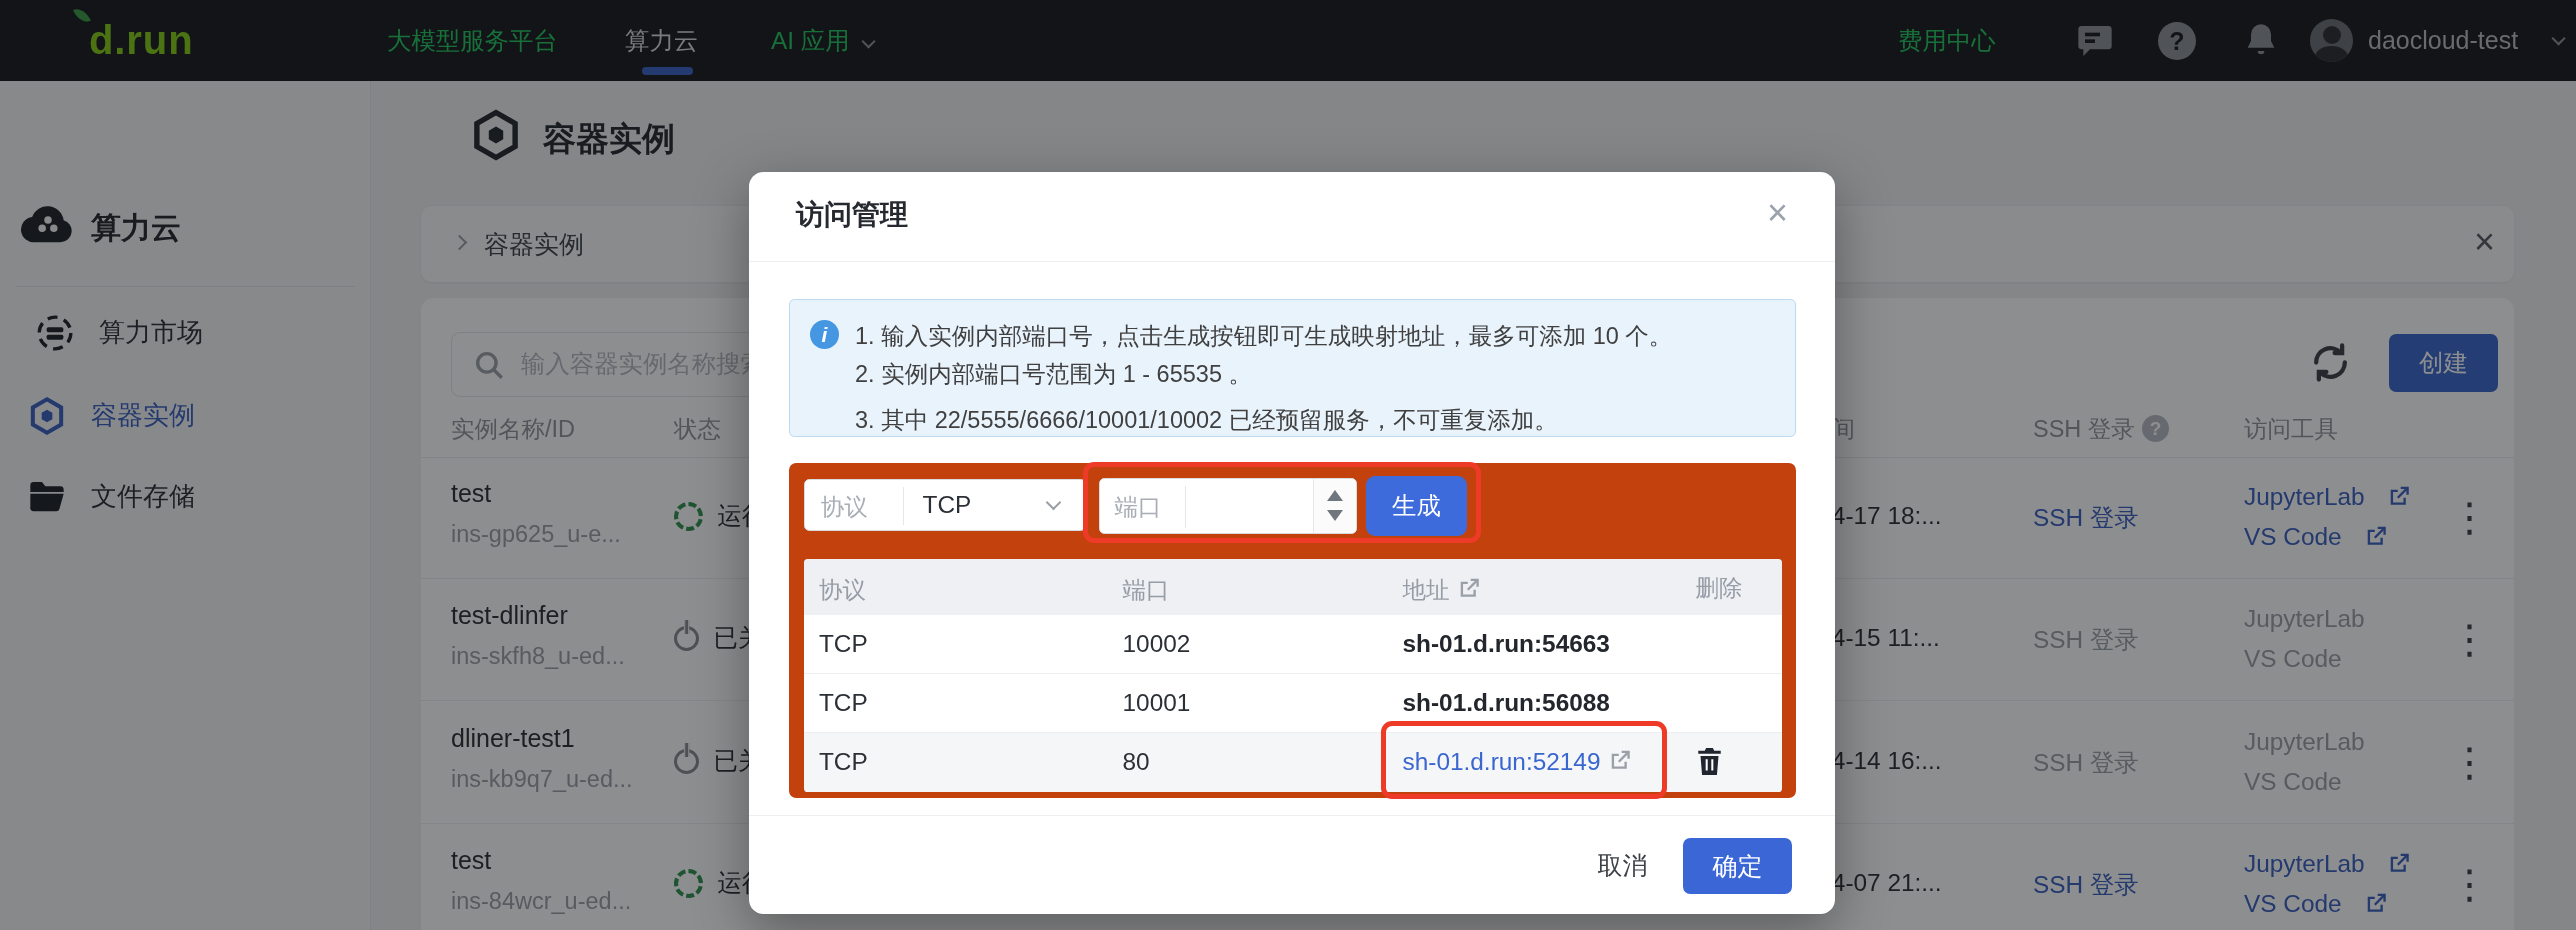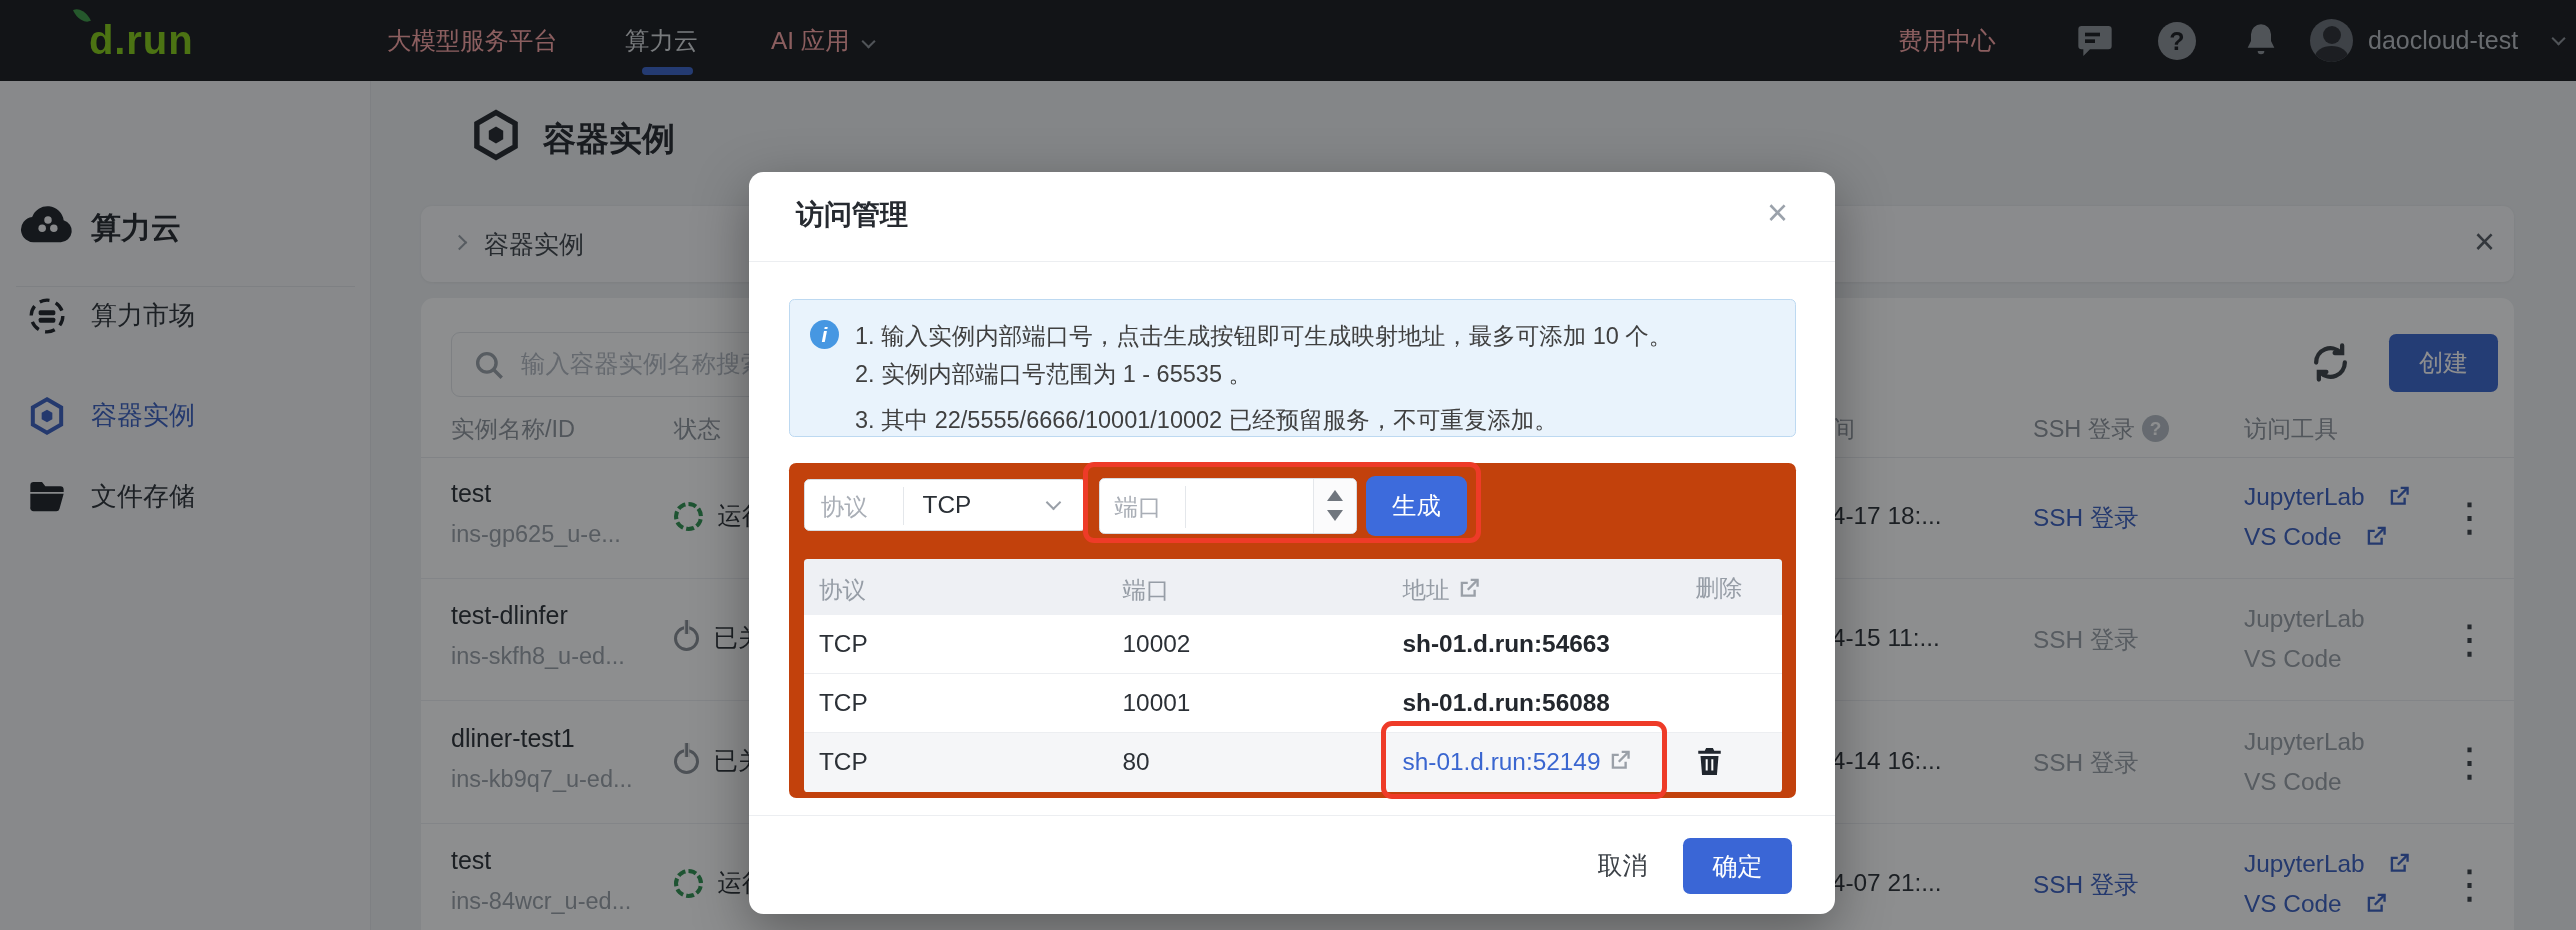--- a/index.html
+++ b/index.html
@@ -4,21 +4,21 @@
 <style>
   * { margin:0; padding:0; box-sizing:border-box; }
   html,body { width:2576px; height:930px; overflow:hidden; }
   body { font-family:"Liberation Sans", sans-serif; background:#eef0f2; }
   .stage { position:relative; width:2576px; height:930px; overflow:hidden; }
 
   
   .topnav { position:absolute; left:0; top:0; width:2576px; height:81px; background:#17191d; z-index:10; }
   .logo { position:absolute; left:69px; top:18px; font-size:40px; font-weight:bold; color:#84cc16; letter-spacing:0.9px;margin-left:20px; }
   .leaf { position:absolute; left:76px; top:7.2px; width:11.8px; height:17px; background:#3c9a44; border-radius:0 100% 0 100%; transform:rotate(-24deg); }
-  .navitem { position:absolute; top:0; height:81px; line-height:81px; font-size:24.4px; color:#fca5a5; cursor:pointer; }
+  .navitem { position:absolute; top:0; height:81px; line-height:81px; font-size:24.4px; color:#22c55e; cursor:pointer; }
   .navitem.active { color:#d8dbde; }
   .nav-underline { position:absolute; left:642px; top:67px; width:51px; height:8.1px; border-radius:4.5px; background:#3a63c8; }
   .chev { display:inline-block; width:10px; height:10px; border-right:2.7px solid #8d9298; border-bottom:2.7px solid #8d9298; transform:rotate(45deg) translateY(-3.6px); margin-left:11px; }
   .nav-icon { position:absolute; top:21px; width:40px; height:40px; color:#8d9298; }
   .avatar-circ { position:absolute; top:19px; width:43px; height:43px; border-radius:50%; background:#6b7077; overflow:hidden; }
   .avatar-circ .head { position:absolute; left:12.7px; top:7.2px; width:18px; height:18px; border-radius:50%; background:#2a2d32; }
   .avatar-circ .body { position:absolute; left:5.4px; top:27px; width:33px; height:22px; border-radius:50% 50% 0 0; background:#2a2d32; }
   .username { position:absolute; left:2368px; top:0; height:81px; line-height:81px; font-size:25px; color:#b9bdc2; }
   .help-badge { position:absolute; left:2158px; top:22px; width:38px; height:38px; border-radius:50%; background:#8d9298; color:#17191d; font-size:25px; font-weight:bold; text-align:center; line-height:38px; }
 
@@ -157,21 +157,21 @@
   <aside class="sidebar">
     <svg class="sb-cloud" viewBox="0 0 24 18" fill="currentColor">
         <path d="M6.5 17h11a4.8 4.8 0 0 0 1.2-9.4A7 7 0 0 0 5.2 6.2 4.9 4.9 0 0 0 6.5 17z"></path>
         <circle cx="9.5" cy="11" r="1.6" fill="#f5f6f8"></circle>
         <circle cx="14.5" cy="11" r="1.6" fill="#f5f6f8"></circle>
         <circle cx="12" cy="7.5" r="1.6" fill="#f5f6f8"></circle>
       </svg>
     <div class="sb-title">算力云</div>
     <div class="sb-divider"></div>
 
-    <div class="sb-item" style="top:206px;">
+    <div class="sb-item" style="top:223px;margin-left:8px;">
       <svg class="sb-icon" viewBox="0 0 24 24" fill="none" stroke="currentColor" stroke-width="2">
           <circle cx="12" cy="12" r="9.5" stroke-dasharray="6 4"></circle>
           <rect x="7" y="8.5" width="10" height="3" rx="1" fill="currentColor" stroke="none"></rect>
           <rect x="7" y="13" width="10" height="3" rx="1" fill="currentColor" stroke="none"></rect>
         </svg>
       <div class="lbl">算力市场</div>
     </div>
     <div class="sb-item active" style="top:306px;">
       <svg class="sb-icon" viewBox="0 0 24 24" fill="none" stroke="currentColor" stroke-width="2.4">
           <path d="M12 2l8.5 4.9v10.2L12 22 3.5 17.1V6.9z"></path>

